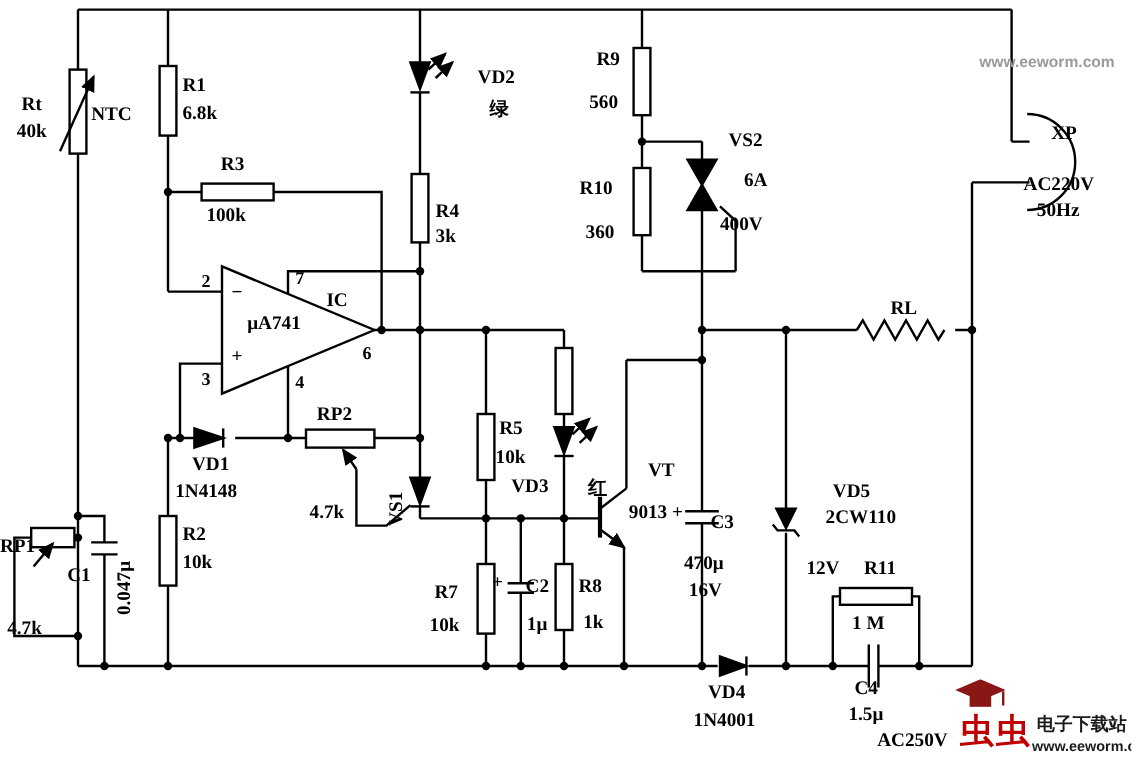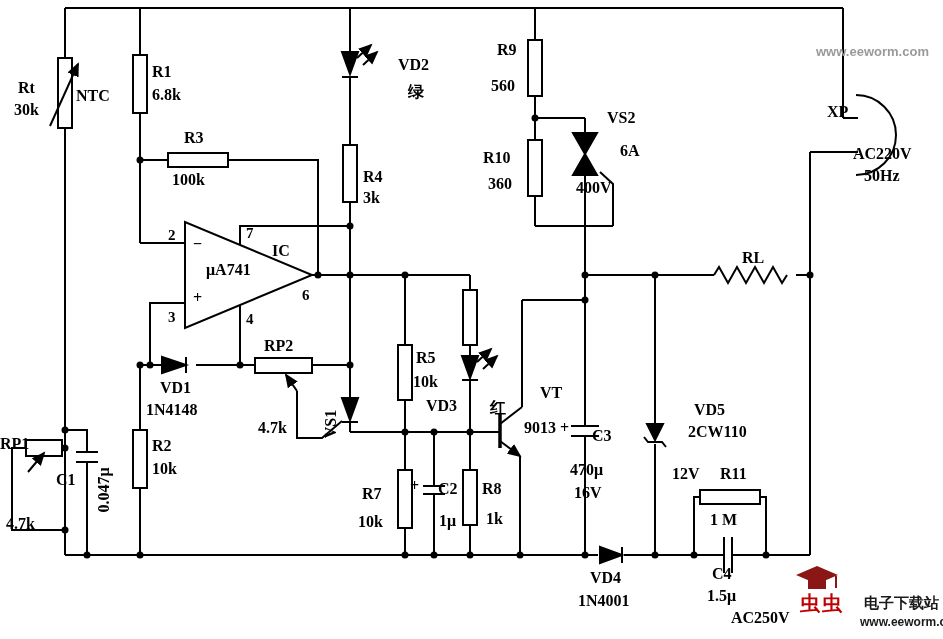--- a/index.html
+++ b/index.html
@@ -3,21 +3,21 @@
 <meta charset="utf-8">
 <style>
   html,body{margin:0;padding:0;background:#fff;}
   .canvas{position:relative;width:943px;height:639px;background:#ffffff;overflow:hidden;
           font-family:"Liberation Serif","DejaVu Serif",serif;font-weight:bold;color:#000;}
   .schem{position:absolute;left:0;top:0;}
   .lbl{position:absolute;font-size:16px;line-height:1;white-space:nowrap;}
   .sm{font-size:15px;}
   .rot{text-align:center;transform:rotate(-90deg);}
   .wm-top{position:absolute;color:#9a9a9a;font-size:13px;font-family:"Liberation Sans",sans-serif;}
-  .logo-cn{position:absolute;color:#c00000;font-size:20px;letter-spacing:2px;}
+  .logo-cn{position:absolute;color:#c00000;font-size:28px;letter-spacing:2px;}
   .logo-site{position:absolute;color:#1a1a1a;font-size:15px;font-family:"Liberation Sans",sans-serif;}
   .logo-url{position:absolute;color:#1a1a1a;font-size:12px;font-family:"Liberation Sans",sans-serif;}
 </style>
 </head>
 <body>
 
 <div class="canvas">
 
   <svg class="schem" width="943" height="639" viewBox="0 0 943 639">
     <defs>
@@ -141,44 +141,44 @@
       <circle cx="655" cy="555" r="3.5"></circle>
         <circle cx="694" cy="555" r="3.5"></circle>
       <circle cx="766" cy="555" r="3.5"></circle>
         <circle cx="65" cy="430" r="3.5"></circle>
       <circle cx="65" cy="448" r="3.5"></circle>
         <circle cx="65" cy="530" r="3.5"></circle>
     </g>
   </svg>
 
   <div class="lbl" style="left:18px;top:80px">Rt</div>
-  <div class="lbl" style="left:14px;top:102px">30k</div>
+  <div class="lbl" style="left:14px;top:102px">40k</div>
   <div class="lbl" style="left:76px;top:88px">NTC</div>
 
   <div class="lbl" style="left:152px;top:64px">R1</div>
   <div class="lbl" style="left:152px;top:87px">6.8k</div>
 
   <div class="lbl" style="left:184px;top:130px">R3</div>
   <div class="lbl" style="left:172px;top:172px">100k</div>
 
   <div class="lbl" style="left:398px;top:57px">VD2</div>
   <div class="lbl" style="left:408px;top:84px">绿</div>
   <div class="lbl" style="left:363px;top:169px">R4</div>
   <div class="lbl" style="left:363px;top:190px">3k</div>
 
   <div class="lbl" style="left:497px;top:42px">R9</div>
   <div class="lbl" style="left:491px;top:78px">560</div>
   <div class="lbl" style="left:483px;top:150px">R10</div>
-  <div class="lbl" style="left:488px;top:176px">360</div>
+  <div class="lbl" style="left:488px;top:186px">360</div>
 
   <div class="lbl" style="left:607px;top:110px">VS2</div>
   <div class="lbl" style="left:620px;top:143px">6A</div>
-  <div class="lbl" style="left:576px;top:180px">400V</div>
-
-  <div class="lbl" style="left:827px;top:104px">XP</div>
+  <div class="lbl" style="left:600px;top:180px">400V</div>
+
+  <div class="lbl" style="left:876px;top:104px">XP</div>
   <div class="lbl" style="left:853px;top:146px">AC220V</div>
   <div class="lbl" style="left:864px;top:168px">50Hz</div>
 
   <div class="lbl sm" style="left:168px;top:228px">2</div>
   <div class="lbl" style="left:193px;top:236px">−</div>
   <div class="lbl sm" style="left:246px;top:226px">7</div>
   <div class="lbl" style="left:272px;top:243px">IC</div>
   <div class="lbl" style="left:206px;top:262px">μA741</div>
   <div class="lbl" style="left:193px;top:290px">+</div>
   <div class="lbl sm" style="left:168px;top:310px">3</div>
@@ -188,21 +188,21 @@
   <div class="lbl" style="left:742px;top:250px">RL</div>
 
   <div class="lbl" style="left:160px;top:380px">VD1</div>
   <div class="lbl" style="left:146px;top:402px">1N4148</div>
   <div class="lbl" style="left:264px;top:338px">RP2</div>
   <div class="lbl" style="left:258px;top:420px">4.7k</div>
 
   <div class="lbl" style="left:152px;top:438px">R2</div>
   <div class="lbl" style="left:152px;top:461px">10k</div>
 
-  <div class="lbl" style="left:0px;top:436px">RP1</div>
+  <div class="lbl" style="left:0px;top:448px">RP1</div>
   <div class="lbl" style="left:6px;top:516px">4.7k</div>
   <div class="lbl" style="left:56px;top:472px">C1</div>
   <div class="lbl rot" style="left:59px;top:482px;width:90px">0.047μ</div>
 
   <div class="lbl rot" style="left:313px;top:416px;width:36px">VS1</div>
 
   <div class="lbl" style="left:416px;top:350px">R5</div>
   <div class="lbl" style="left:413px;top:374px">10k</div>
   <div class="lbl" style="left:426px;top:398px">VD3</div>
   <div class="lbl" style="left:490px;top:400px">红</div>

